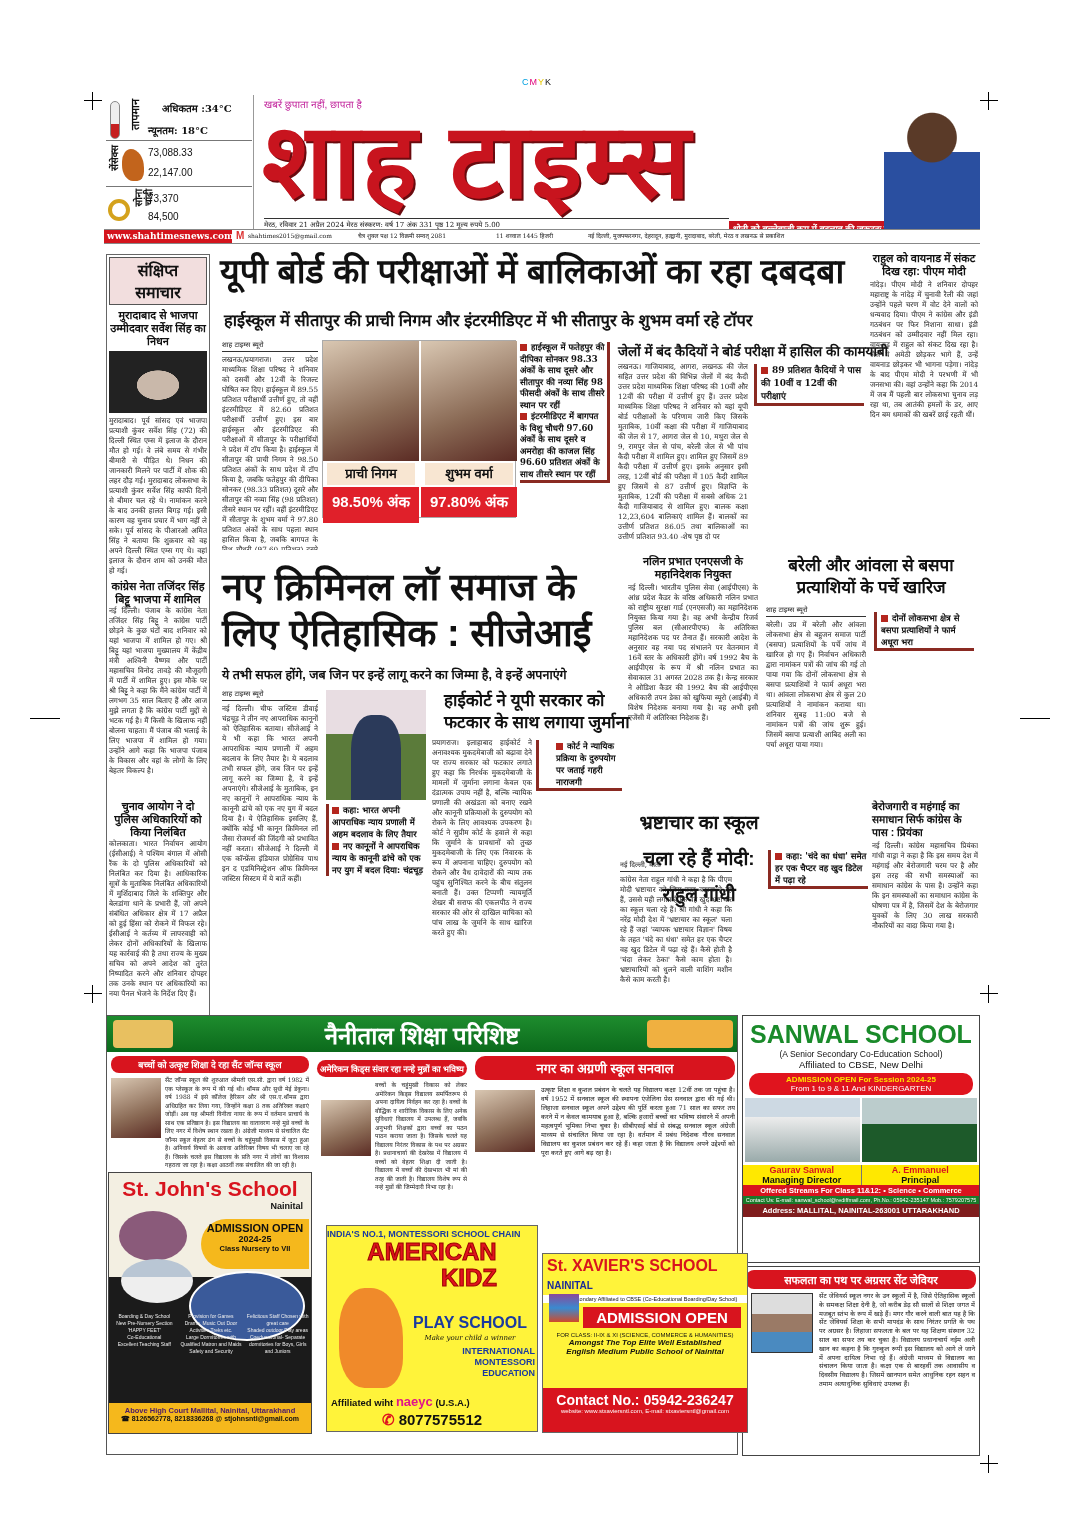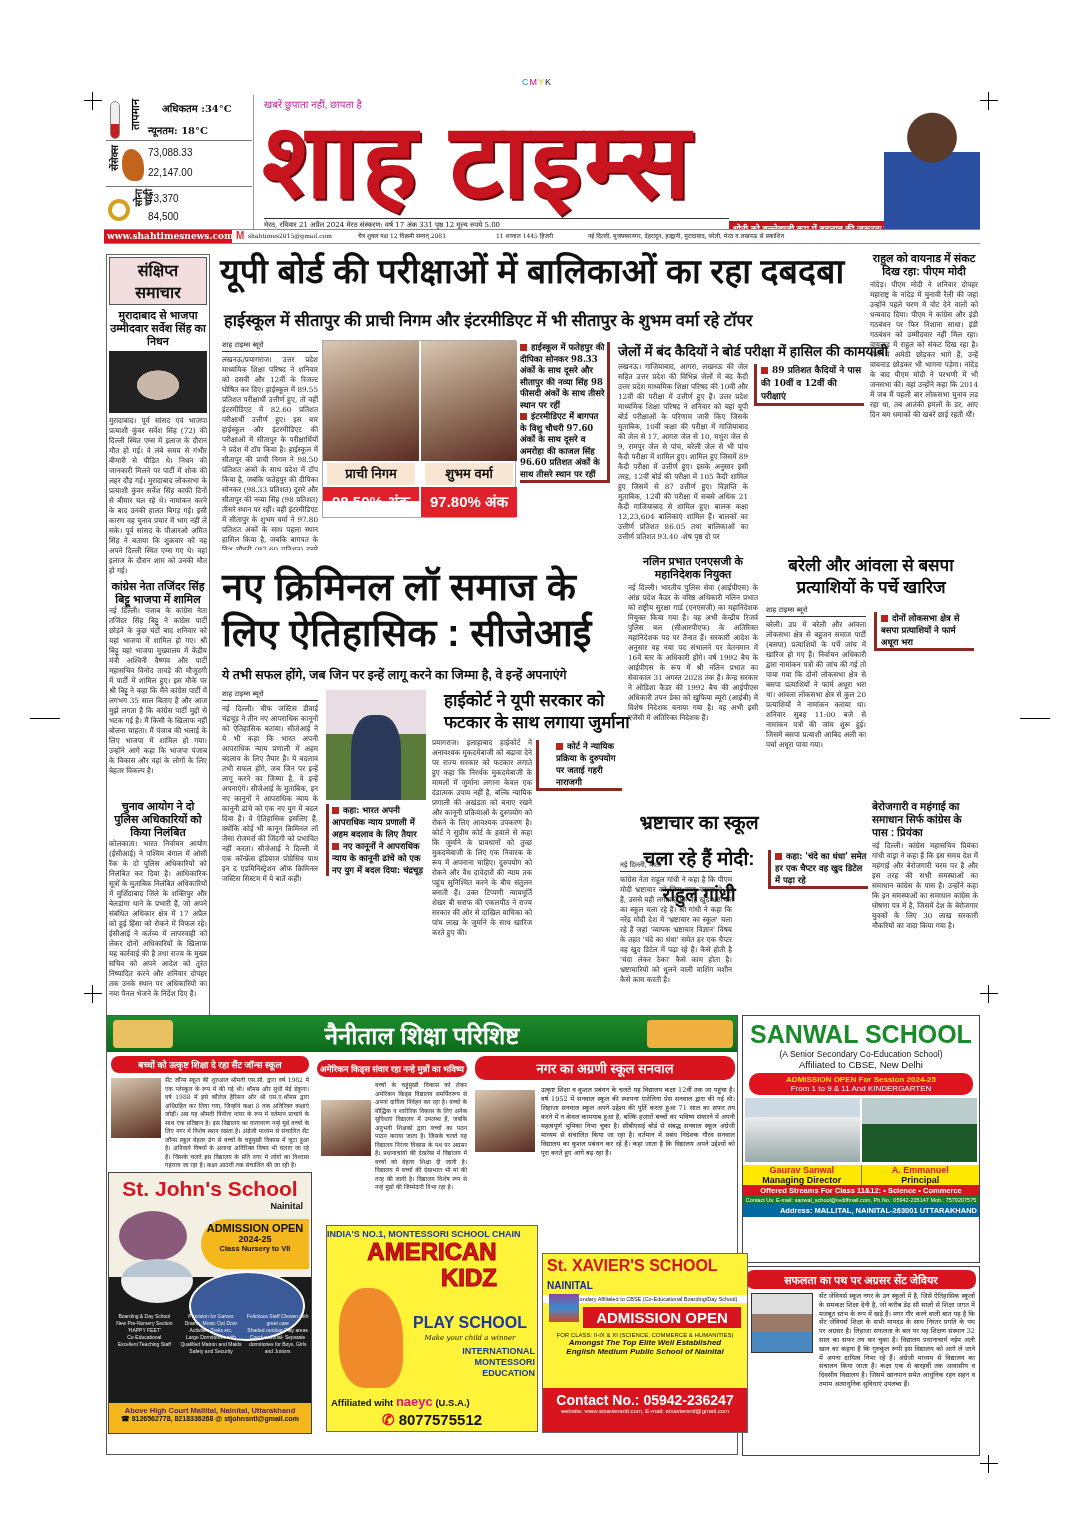--- a/index.html
+++ b/index.html
@@ -83,21 +83,21 @@
 <div class="abs hl" style="left:224px;top:308px;width:540px;font-size:16.5px;white-space:nowrap">हाईस्कूल में सीतापुर की प्राची निगम और इंटरमीडिएट में भी सीतापुर के शुभम वर्मा रहे टॉपर</div>
 <div class="abs" style="left:222px;top:340px;width:96px">
   <div class="byline">शाह टाइम्स ब्यूरो</div>
   <div class="txt" style="height:195px;overflow:hidden">लखनऊ/प्रयागराज। उत्तर प्रदेश माध्यमिक शिक्षा परिषद ने शनिवार को दसवीं और 12वीं के रिजल्ट घोषित कर दिए। हाईस्कूल में 89.55 प्रतिशत परीक्षार्थी उत्तीर्ण हुए, तो वहीं इंटरमीडिएट में 82.60 प्रतिशत परीक्षार्थी उत्तीर्ण हुए। इस बार हाईस्कूल और इंटरमीडिएट की परीक्षाओं में सीतापुर के परीक्षार्थियों ने प्रदेश में टॉप किया है। हाईस्कूल में सीतापुर की प्राची निगम ने 98.50 प्रतिशत अंकों के साथ प्रदेश में टॉप किया है, जबकि फतेहपुर की दीपिका सोनकर (98.33 प्रतिशत) दूसरे और सीतापुर की नव्या सिंह (98 प्रतिशत) तीसरे स्थान पर रहीं। वहीं इंटरमीडिएट में सीतापुर के शुभम वर्मा ने 97.80 प्रतिशत अंकों के साथ पहला स्थान हासिल किया है, जबकि बागपत के विशु चौधरी (97.60 प्रतिशत) दूसरे और अमरोहा की काजल सिंह (97.60 प्रतिशत) तीसरे स्थान पर रहीं। हाईस्कूल उत्तीर्ण परीक्षार्थियों में 12,38,422</div>
 </div>
 <div class="abs" style="left:322px;top:340px;width:194px;height:178px;border:1px solid #aaa">
   <div class="abs photo" style="left:0;top:0;width:96px;height:120px"></div>
   <div class="abs photo" style="left:98px;top:0;width:96px;height:120px"></div>
   <div class="abs hl" style="left:4px;top:122px;width:88px;height:22px;background:#f8e6d2;text-align:center;font-size:13px;line-height:22px">प्राची निगम</div>
   <div class="abs hl" style="left:102px;top:122px;width:88px;height:22px;background:#f8e6d2;text-align:center;font-size:13px;line-height:22px">शुभम वर्मा</div>
-  <div class="abs sans" style="left:0;top:146px;width:96px;height:14px;background:#e0202a;color:#fff;font-weight:bold;font-size:15px;text-align:center;line-height:30px">98.50% अंक</div>
+  <div class="abs sans" style="left:0;top:146px;width:96px;height:36px;background:#e0202a;color:#fff;font-weight:bold;font-size:15px;text-align:center;line-height:30px">98.50% अंक</div>
   <div class="abs sans" style="left:98px;top:146px;width:96px;height:30px;background:#e0202a;color:#fff;font-weight:bold;font-size:15px;text-align:center;line-height:30px">97.80% अंक</div>
 </div>
 <div class="abs" style="left:520px;top:342px;width:90px;border-right:3px solid #8a2a22;border-bottom:3px solid #8a2a22;padding-right:2px;font-size:8.5px;line-height:11.5px;font-weight:bold">
   <div><span class="redsq"></span><span>हाईस्कूल में फतेहपुर की दीपिका सोनकर 98.33 अंकों के साथ दूसरे और सीतापुर की नव्या सिंह 98 फीसदी अंकों के साथ तीसरे स्थान पर रहीं</span></div>
   <div><span class="redsq"></span><span>इंटरमीडिएट में बागपत के विशु चौधरी 97.60 अंकों के साथ दूसरे व अमरोहा की काजल सिंह 96.60 प्रतिशत अंकों के साथ तीसरे स्थान पर रहीं</span></div>
 </div>
 
 <div class="abs hl" style="left:618px;top:342px;width:250px;font-size:13.5px;white-space:nowrap">जेलों में बंद कैदियों ने बोर्ड परीक्षा में हासिल की कामयाबी</div>
 <div class="abs txt" style="left:618px;top:362px;width:130px;height:195px;overflow:hidden">लखनऊ। गाजियाबाद, आगरा, लखनऊ की जेल सहित उत्तर प्रदेश की विभिन्न जेलों में बंद कैदी उत्तर प्रदेश माध्यमिक शिक्षा परिषद की 10वीं और 12वीं की परीक्षा में उत्तीर्ण हुए हैं। उत्तर प्रदेश माध्यमिक शिक्षा परिषद ने शनिवार को यहां यूपी बोर्ड परीक्षाओं के परिणाम जारी किए जिसके मुताबिक, 10वीं कक्षा की परीक्षा में गाजियाबाद की जेल से 17, आगरा जेल से 10, मथुरा जेल से 9, रामपुर जेल से पांच, बरेली जेल से भी पांच कैदी परीक्षा में शामिल हुए। शामिल हुए जिसमें 89 कैदी परीक्षा में उत्तीर्ण हुए। इसके अनुसार इसी तरह, 12वीं बोर्ड की परीक्षा में 105 कैदी शामिल हुए जिसमें से 87 उत्तीर्ण हुए। विज्ञप्ति के मुताबिक, 12वीं की परीक्षा में सबसे अधिक 21 कैदी गाजियाबाद से शामिल हुए। बालक कक्षा 12,23,604 बालिकाएं शामिल हैं। बालकों का उत्तीर्ण प्रतिशत 86.05 तथा बालिकाओं का उत्तीर्ण प्रतिशत 93.40 -शेष पृष्ठ दो पर</div>
 <div class="abs" style="left:754px;top:364px;width:110px;border-left:3px solid #8a2a22;border-bottom:3px solid #8a2a22;padding-left:4px;font-size:9px;font-weight:bold;line-height:13px"><span class="redsq"></span><span>89 प्रतिशत कैदियों ने पास की 10वीं व 12वीं की परीक्षाएं</span></div>
@@ -191,21 +191,21 @@
         <div style="color:#d8141e;font-weight:bold">Gaurav Sanwal</div>
         <div style="font-weight:bold">Managing Director</div>
       </div>
     <div style="flex:1">
         <div style="color:#d8141e;font-weight:bold">A. Emmanuel</div>
         <div style="font-weight:bold">Principal</div>
       </div>
   </div>
   <div class="sans" style="background:#d8141e;color:#fff;font-size:7.5px;font-weight:bold;text-align:center;padding:1px">Offered Streams For Class 11&amp;12: • Science • Commerce</div>
   <div class="sans" style="background:#1a7a2a;color:#fff;font-size:5.5px;text-align:center;padding:1px">Contact Us: E-mail: sanwal_school@rediffmail.com, Ph.No.: 05942-235147 Mob.: 7579207575</div>
-  <div class="sans" style="background:#0369a1;color:#fff;font-size:7.5px;font-weight:bold;text-align:right;padding:2px">Address: MALLITAL, NAINITAL-263001 UTTARAKHAND</div>
+  <div class="sans" style="background:#7f1d1d;color:#fff;font-size:7.5px;font-weight:bold;text-align:center;padding:2px">Address: MALLITAL, NAINITAL-263001 UTTARAKHAND</div>
 </div>
 
 <div class="abs" style="left:742px;top:1266px;width:238px;height:190px;border:1px solid #444">
   <div class="hl" style="margin:3px;background:#d8141e;color:#fff;font-size:11px;text-align:center;border-radius:8px;padding:2px">सफलता का पथ पर अग्रसर सेंट जेवियर</div>
   <div class="abs" style="left:8px;top:26px;width:62px;height:60px;border:1px solid #333;background:linear-gradient(#ddd 35%,#9a7a66 35%,#9a7a66 65%,#4a8ac0 65%)"></div>
   <div class="txt" style="font-size:6.5px;line-height:8.8px;height:155px;overflow:hidden;padding:0 4px 0 76px">सेंट जेवियर्स स्कूल नगर के उन स्कूलों में है, जिसे ऐतिहासिक स्कूलों के समकक्ष शिक्षा देनी है, जो करीब डेढ़ सौ सालों से शिक्षा जगत में मजबूत स्तंभ के रूप में खड़े हैं। मगर गौर करने वाली बात यह है कि सेंट जेवियर्स शिक्षा के सभी मापदंड के साथ निरंतर प्रगति के पथ पर अग्रसर है। लिहाजा सफलता के बल पर यह शिक्षण संस्थान 32 साल का सफर तय कर चुका है। विद्यालय प्रधानाचार्य नईम अली खान का कहना है कि गुरुकुल रूपी इस विद्यालय को आगे ले जाने में अपना दायित्व निभा रहे हैं। अंग्रेजी माध्यम से विद्यालय का संचालन किया जाता है। कक्षा एक से बारहवीं तक आवासीय व दिवसीय विद्यालय है। जिसमें खानपान समेत आधुनिक रहन सहन व तमाम अत्याधुनिक सुविधाएं उपलब्ध हैं।</div>
 </div>
 
 <div class="abs" style="left:108px;top:1172px;width:204px;height:262px;background:linear-gradient(#f3efe2 40%,#1b1b1b 40%);border:1px solid #444;overflow:hidden">
   <div class="sans" style="text-align:center;color:#d8141e;font-weight:bold;font-size:21px;margin-top:4px">St. John's School</div>

